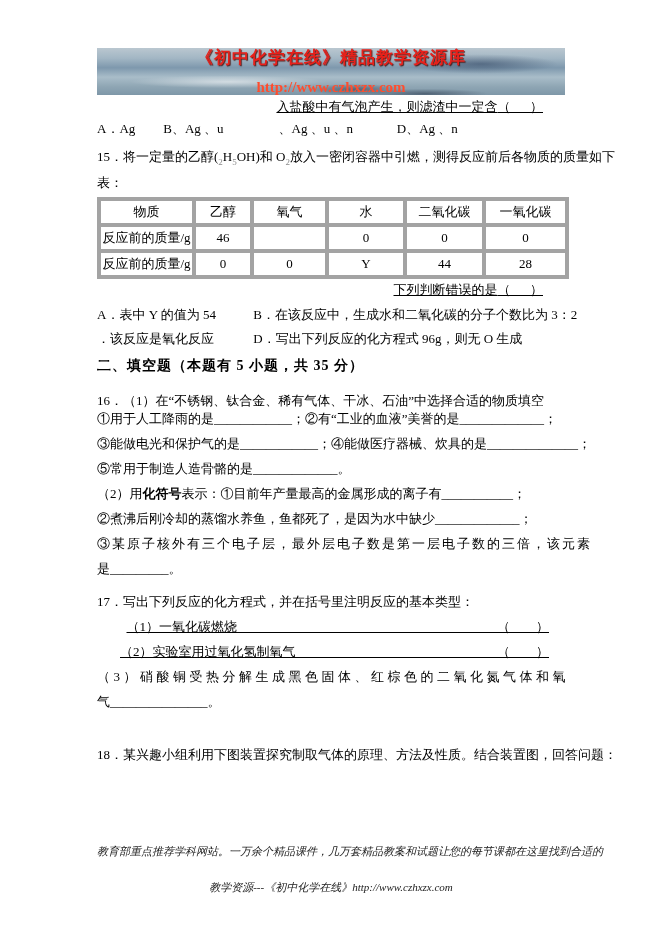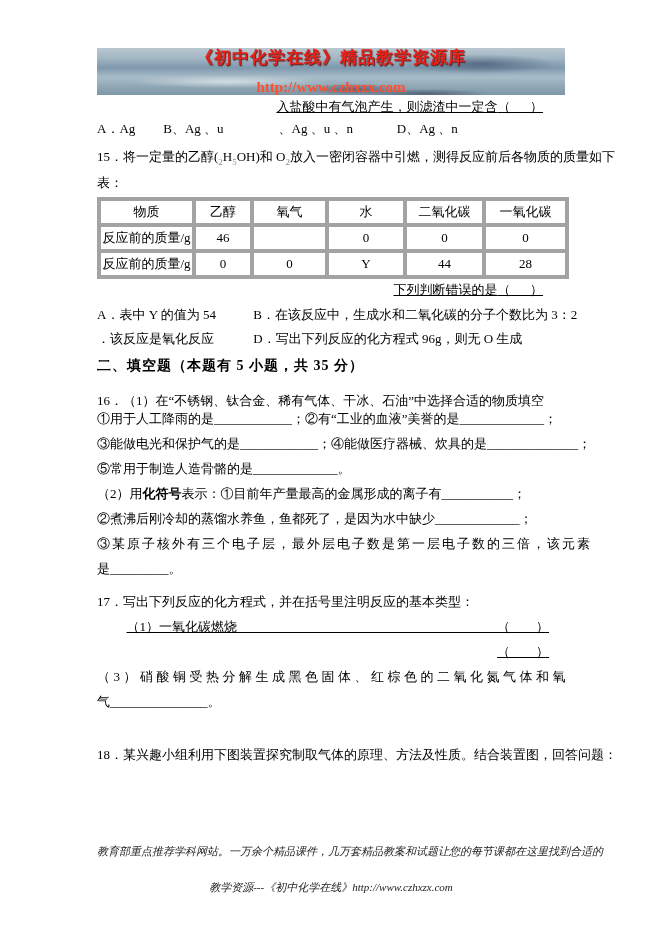--- a/index.html
+++ b/index.html
@@ -149,20 +149,21 @@
 <div class="line" style="top:511px;">②煮沸后刚冷却的蒸馏水养鱼，鱼都死了，是因为水中缺少_____________；</div>
 <div class="line wide2" style="top:536px;">③某原子核外有三个电子层，最外层电子数是第一层电子数的三倍，该元素</div>
 <div class="line" style="top:561px;">是_________。</div>
 
 <div class="line" style="top:594px;">17．写出下列反应的化方程式，并在括号里注明反应的基本类型：</div>
 <div class="line flexline" style="top:619px;">
   <span>（1）一氧化碳燃烧________________________________________</span>
   <span class="paren-q17">（        ）</span>
 </div>
 <div class="line flexline" style="top:644px;">
+  <span>（2）实验室用过氧化氢制氧气_______________________________</span>
   <span class="paren-q17">（        ）</span>
 </div>
 <div class="line wide1" style="top:669px;">（3）硝酸铜受热分解生成黑色固体、红棕色的二氧化氮气体和氧</div>
 <div class="line" style="top:694px;">气_______________。</div>
 
 <div class="line" style="top:747px;">18．某兴趣小组利用下图装置探究制取气体的原理、方法及性质。结合装置图，回答问题：</div>
 
 <div class="footer-line" style="top:844px;">教育部重点推荐学科网站。一万余个精品课件，几万套精品教案和试题让您的每节课都在这里找到合适的</div>
 <div class="footer-line" style="top:880px;text-align:center;">
   <span>教学资源---《初中化学在线》</span><span>http://www.czhxzx.com</span>

